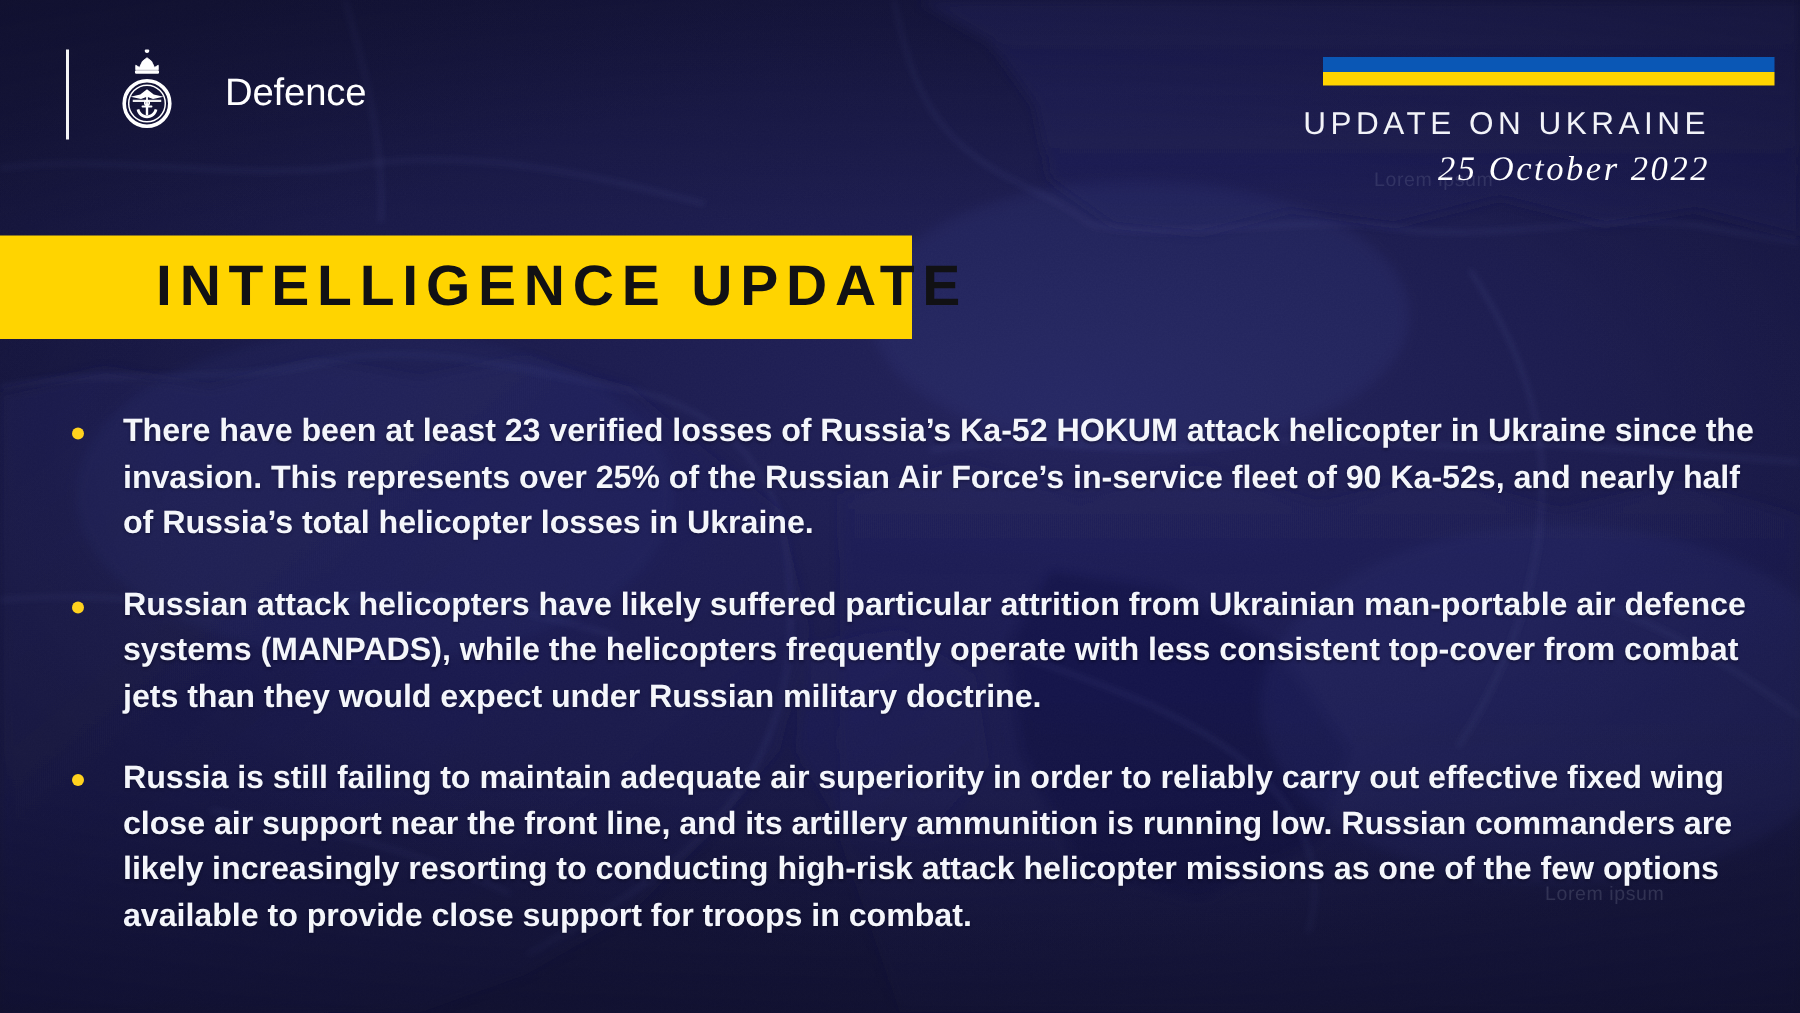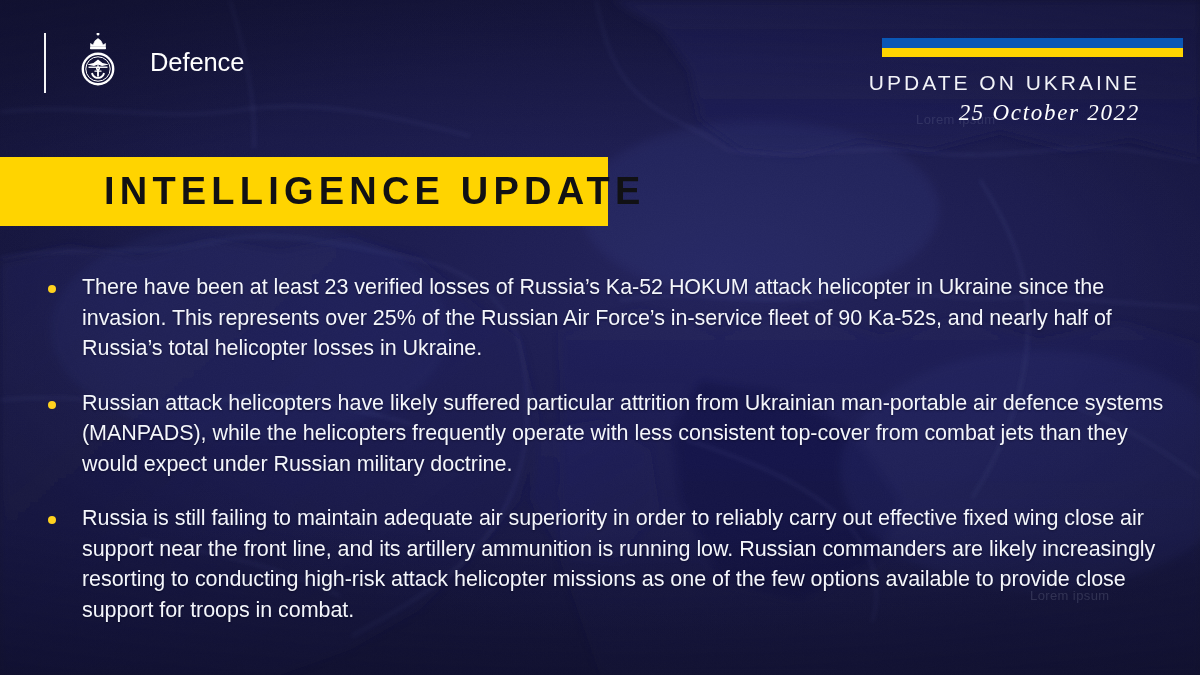--- a/index.html
+++ b/index.html
@@ -115,21 +115,21 @@
     position:absolute;
     left:4px; top:13px;
     width:8px; height:8px;
     border-radius:50%;
     background:#ffd21e;
   }
   .bullet p {
     color:#f4f6fb;
     font-size:21.5px;
     line-height:30.5px;
-    font-weight:400;
+    font-weight:700;
     letter-spacing:-0.05px;
     text-shadow:0 1px 2px rgba(6,6,26,0.45);
   }
 
   .watermark {
     position:absolute;
     left:1030px; top:588px;
     color:rgba(200,205,225,0.16);
     font-size:13px;
     letter-spacing:.4px;

